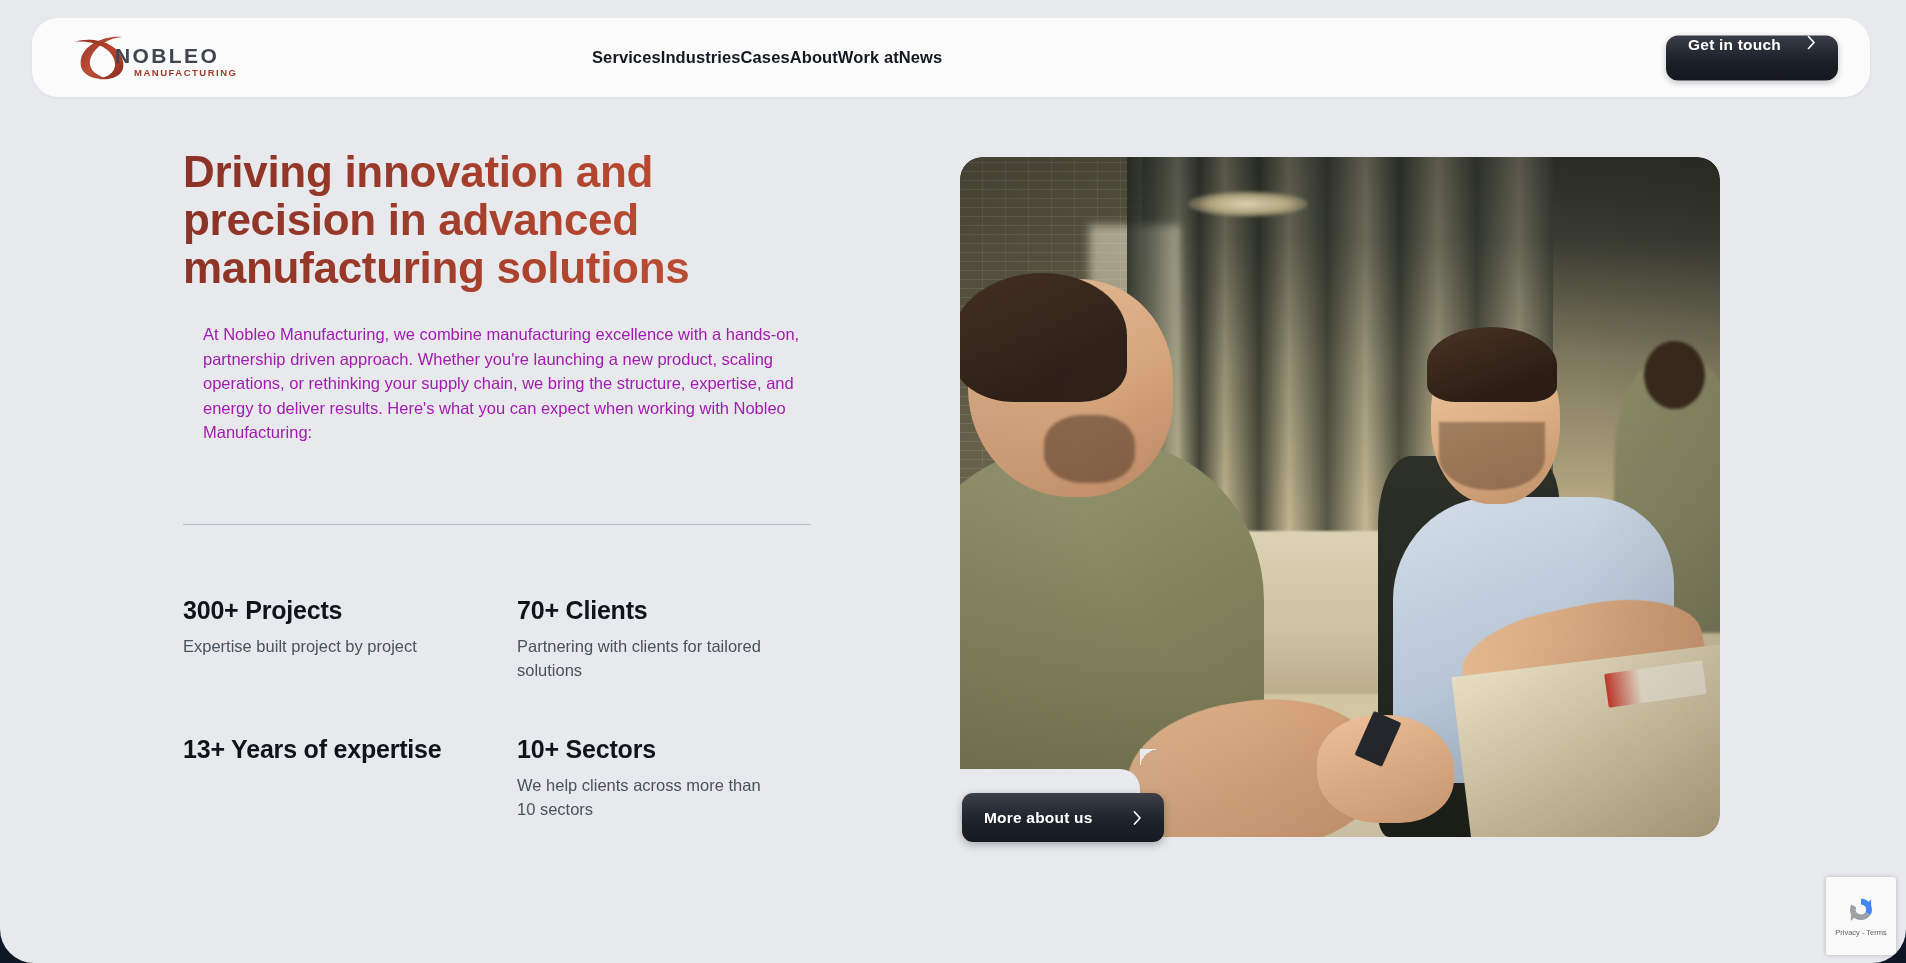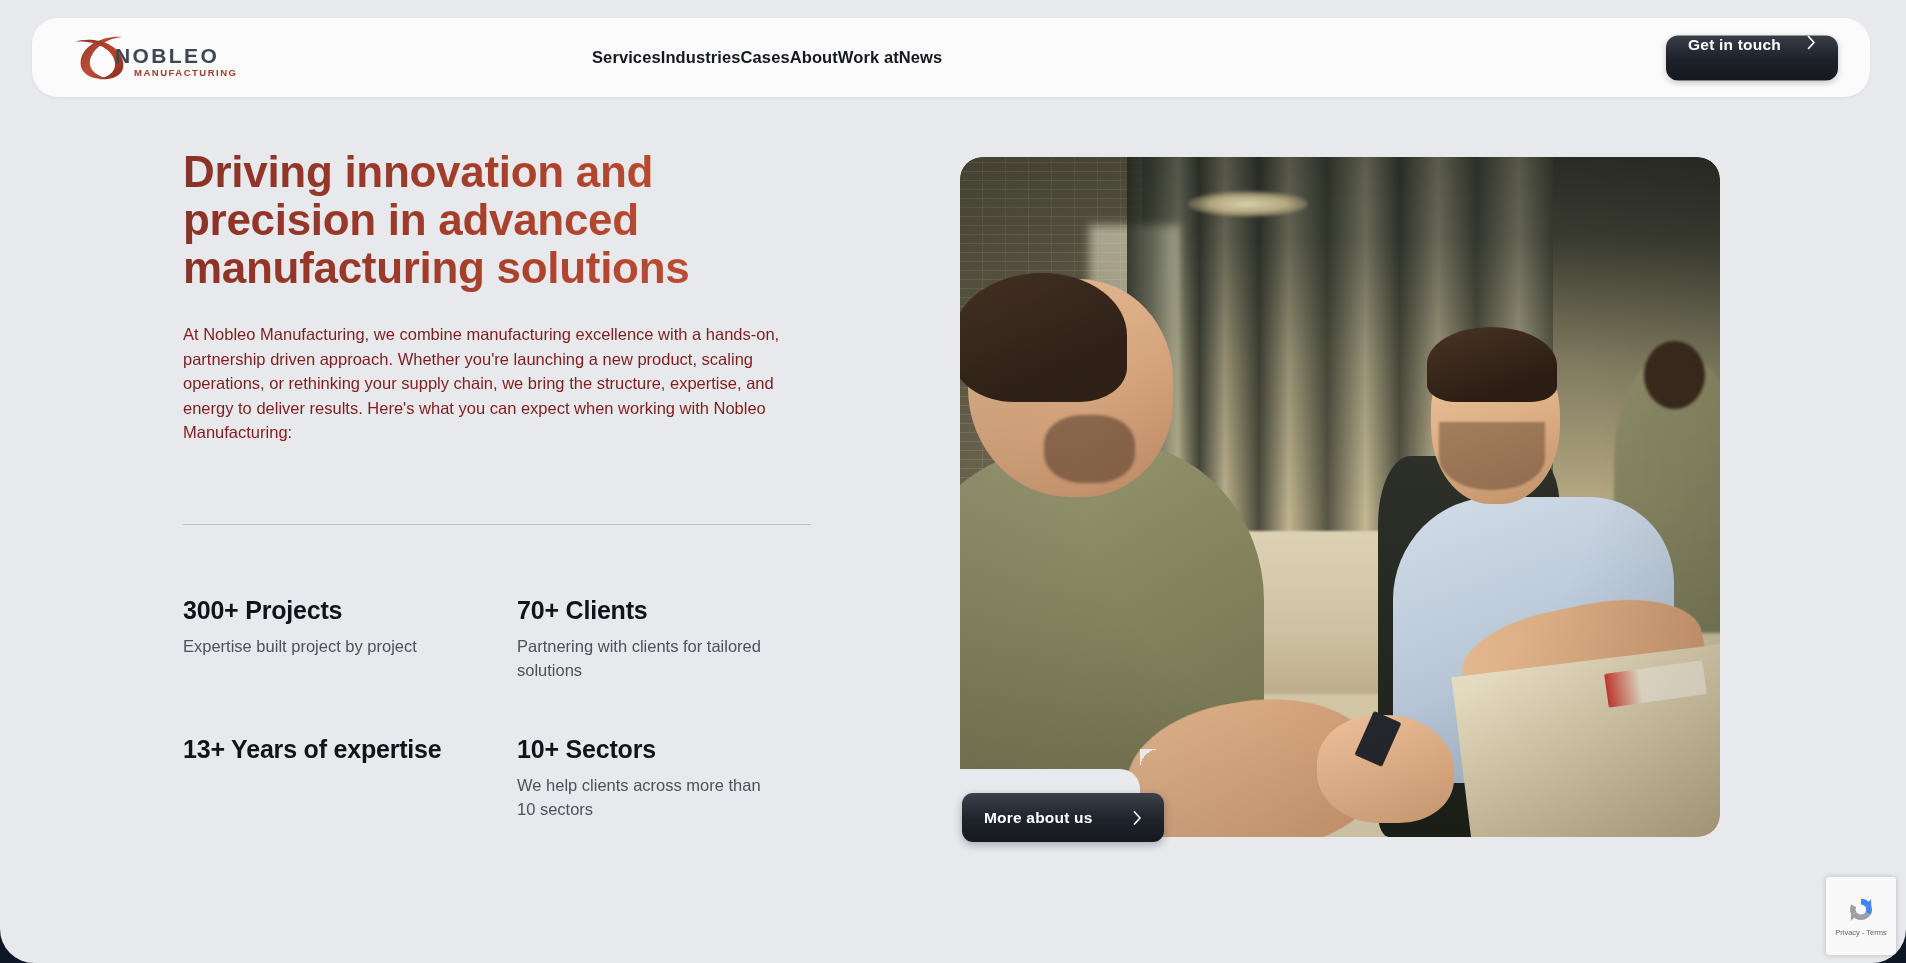--- a/index.html
+++ b/index.html
@@ -87,22 +87,23 @@
     -webkit-background-clip:text;
     background-clip:text;
     color:transparent;
     -webkit-text-fill-color:transparent;
     width:620px;
   }
   .hero-para{
     margin-top:30px;
     font-size:16.5px;
     line-height:24.5px;
-    color:#7f1d1d;
+    color:#a21caf;
     width:628px;
+    margin-left:20px;
   }
   .hero-divider{
     position:absolute; left:0; top:376px;
     width:628px; height:1px;
     background:#b9bec6;
   }
 
   
   .stats{
     position:absolute; left:183px; top:595px;

